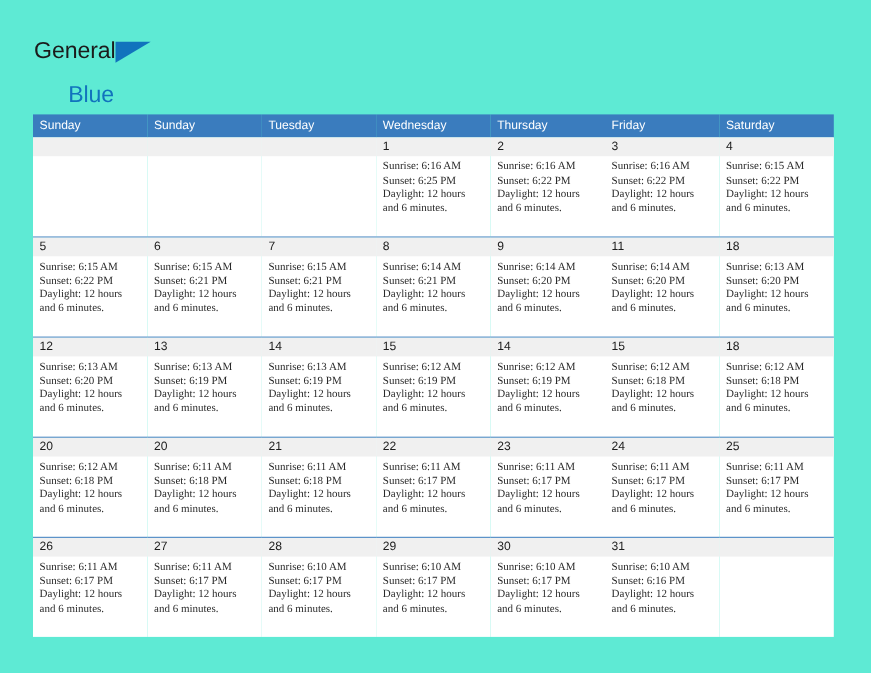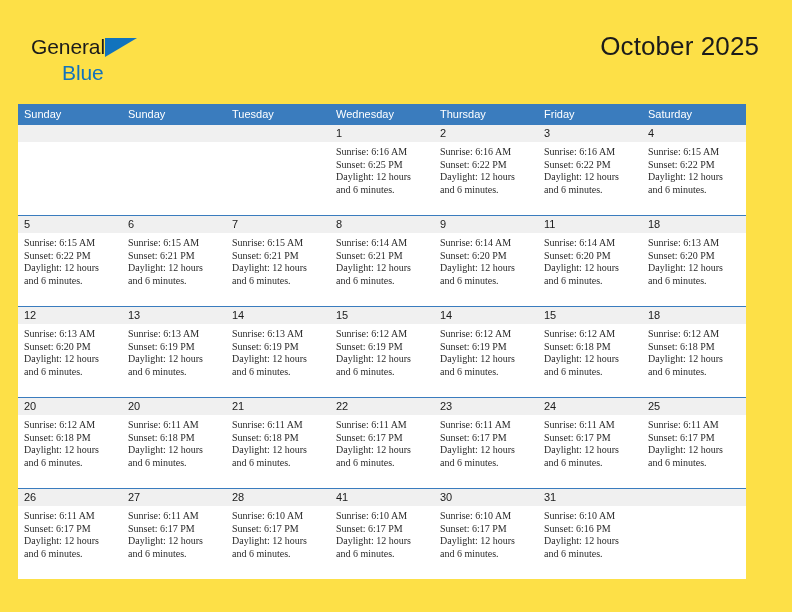--- a/index.html
+++ b/index.html
@@ -9,21 +9,21 @@
     height: 612px;
     background: #ffffff;
     font-family: "Liberation Sans", sans-serif;
     -webkit-font-smoothing: antialiased;
   }
 
   .page {
     position: relative;
     width: 792px;
     height: 612px;
-    background: #fde047;
+    background: #5eead4;
   }
 
   
   .top-bar {
     position: absolute;
     left: 31px;
     top: 30px;
     right: 33px;
     height: 62px;
     display: flex;
@@ -45,21 +45,21 @@
     letter-spacing: -0.1px;
     display: block;
   }
   .logo-blue {
     font-size: 21px;
     color: #1173bd;
     line-height: 21px;
     letter-spacing: -0.1px;
     display: block;
     margin-left: 31px;
-    margin-top: 4px;
+    margin-top: 18px;
   }
   .logo-triangle {
     position: absolute;
     left: 74px;
     top: 8px;
     width: 0;
     height: 0;
     border-left: 32px solid #1173bd;
     border-bottom: 19px solid transparent;
   }
@@ -80,21 +80,21 @@
     font-size: 15px;
     color: #1b1b1b;
     line-height: 20px;
     margin-top: 3px;
     font-weight: normal;
   }
 
   
   .calendar {
     position: absolute;
-    left: 18px;
+    left: 30px;
     top: 104px;
     width: 728px;
     border-collapse: collapse;
     table-layout: fixed;
   }
 
   .calendar th {
     background: #3a7cbe;
     color: #ffffff;
     font-size: 11px;
@@ -151,21 +151,20 @@
 
   <div class="top-bar">
 
     <div class="logo">
       <span class="logo-general">General</span>
       <span class="logo-triangle"></span>
       <span class="logo-blue">Blue</span>
     </div>
 
     <div class="titles">
-      <div class="title-main">October 2025</div>
     </div>
 
   </div>
 
   <table class="calendar">
     <thead>
       <tr>
         <th>Sunday</th>
         <th>Sunday</th>
         <th>Tuesday</th>
@@ -503,21 +502,21 @@
               <div class="cell-body">
                 <div>Sunrise: 6:10 AM</div>
                 <div>Sunset: 6:17 PM</div>
                 <div>Daylight: 12 hours</div>
                 <div>and 6 minutes.</div>
               </div>
             </div>
           </td>
           <td>
             <div class="cell">
-              <div class="date-band">41</div>
+              <div class="date-band">29</div>
               <div class="cell-body">
                 <div>Sunrise: 6:10 AM</div>
                 <div>Sunset: 6:17 PM</div>
                 <div>Daylight: 12 hours</div>
                 <div>and 6 minutes.</div>
               </div>
             </div>
           </td>
           <td>
             <div class="cell">

